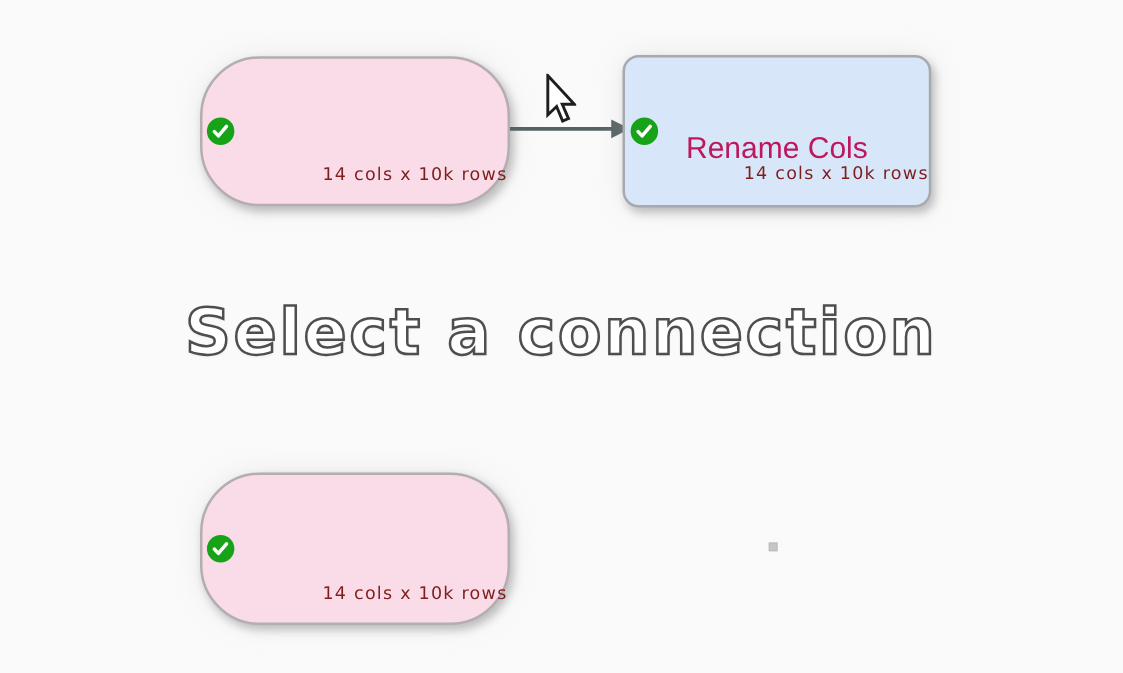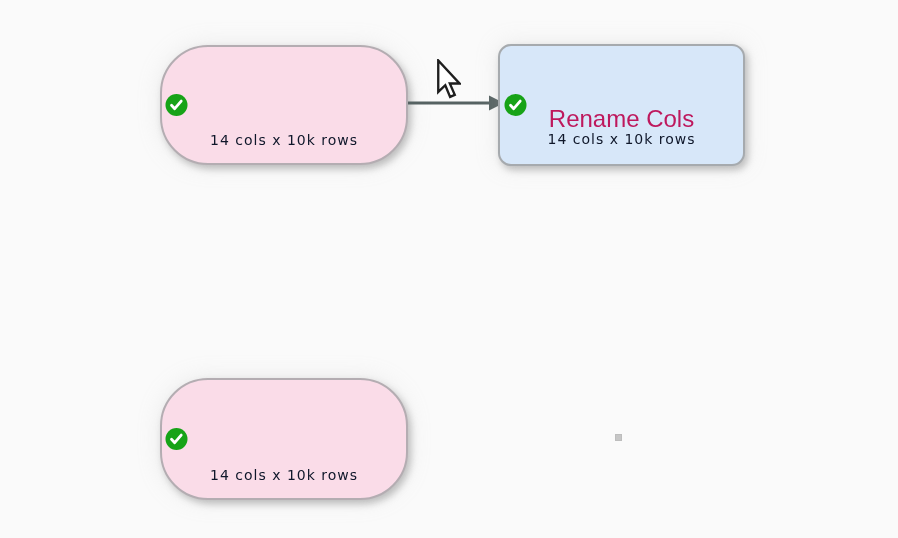--- a/index.html
+++ b/index.html
@@ -55,24 +55,24 @@
     font-size: 24px;
     font-family: Liberation Sans, sans-serif;
     color: #be185d;
     margin-top: 33px;
   }
   .node-subtitle {
     position: absolute;
     bottom: 15px;
     left: 0;
     width: 100%;
-    text-align: center;
+    text-align: right;
     font-size: 14px;
     letter-spacing: 1px;
-    color: #0f172a;
+    color: #7f1d1d;
   }
   .transform-node .node-subtitle { bottom: 17px; }
 
   .status-check {
     position: absolute;
     top: 50%;
     transform: translateY(-50%);
     left: 3px;
     width: 23px;
     height: 23px;
@@ -144,20 +144,21 @@
     <span class="status-check">
       <svg width="23" height="23" viewBox="0 0 23 23">
         <circle cx="11.5" cy="11.5" r="11" fill="#17a317"></circle>
         <path d="M6.5 11.8 l3.2 3.4 l6.5 -7.6" fill="none" stroke="#ffffff" stroke-width="2.8" stroke-linecap="round" stroke-linejoin="round"></path>
       </svg>
     </span>
     <div class="node-title big-title">Rename Cols</div>
     <div class="node-subtitle">14 cols x 10k rows</div>
   </div>
 
+  <div class="hint-text">Select a connection</div>
 
   <div class="node input-node" id="node-2022">
     <span class="status-check">
       <svg width="23" height="23" viewBox="0 0 23 23">
         <circle cx="11.5" cy="11.5" r="11" fill="#17a317"></circle>
         <path d="M6.5 11.8 l3.2 3.4 l6.5 -7.6" fill="none" stroke="#ffffff" stroke-width="2.8" stroke-linecap="round" stroke-linejoin="round"></path>
       </svg>
     </span>
     <div class="node-subtitle">14 cols x 10k rows</div>
   </div>

